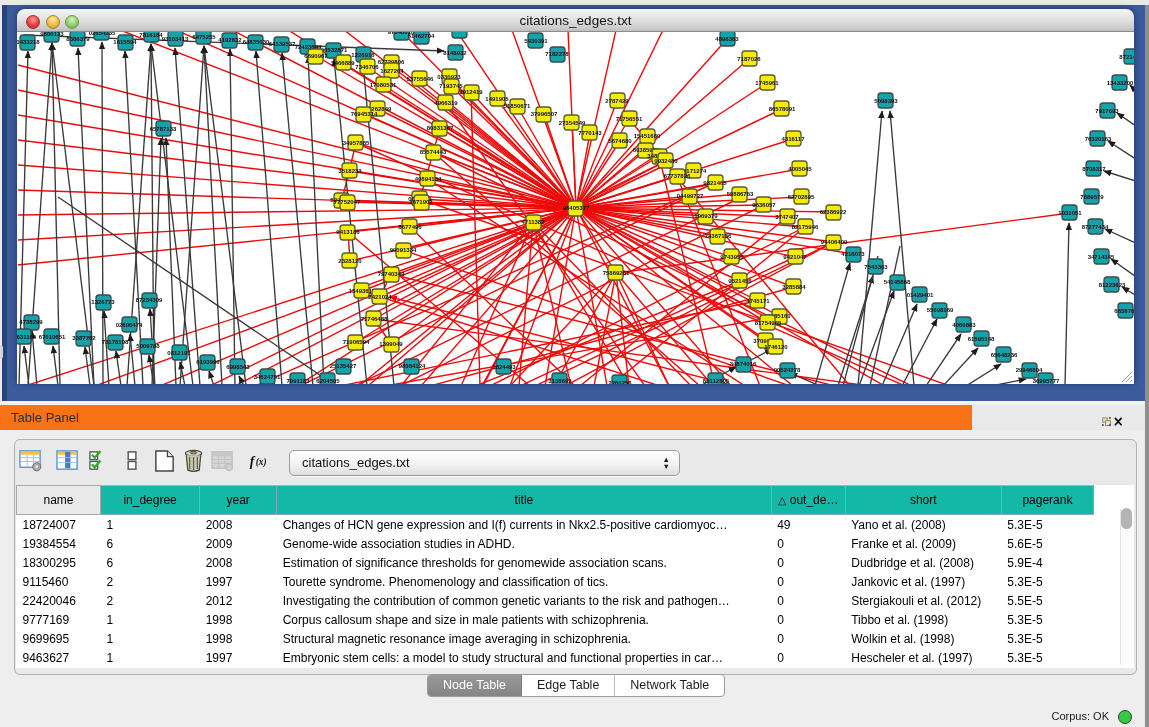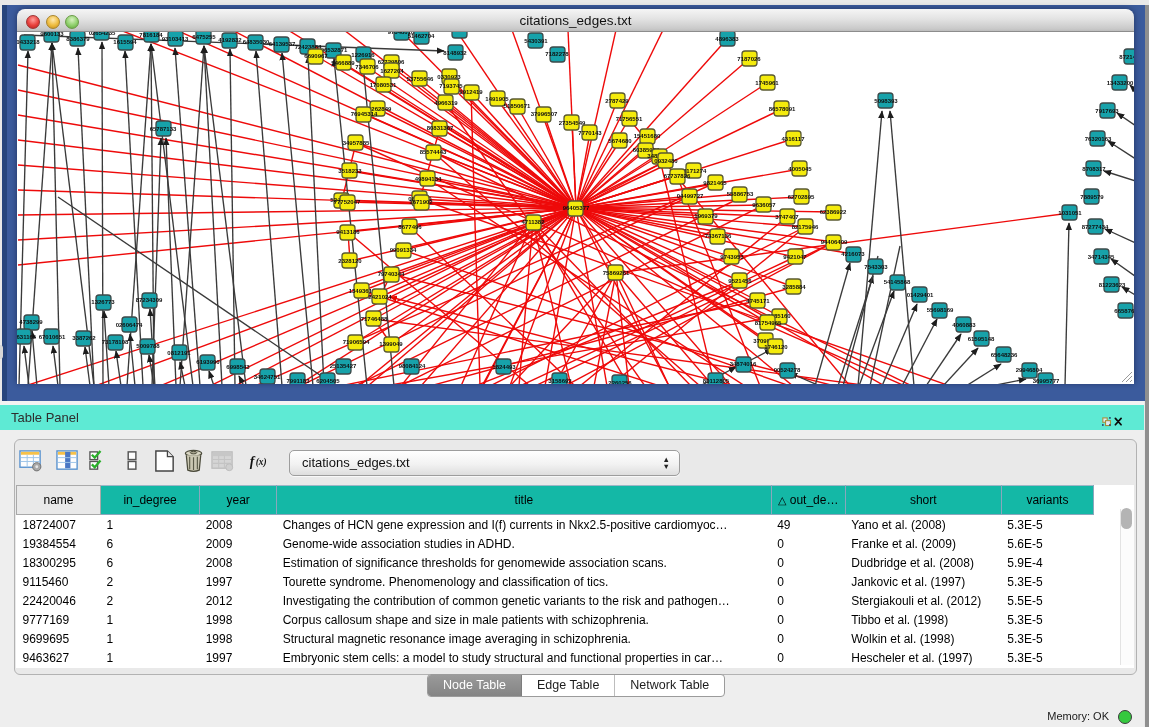--- a/index.html
+++ b/index.html
@@ -17,21 +17,21 @@
  border-bottom:1px solid #8d8d8d}
 #tbar .ttl{position:absolute;left:0;right:0;top:4px;text-align:center;
  font-size:13.5px;font-weight:400;color:#111;letter-spacing:0}
 .tl{position:absolute;top:6px;width:12px;height:12px;border-radius:50%}
 #tl1{left:9px;background:radial-gradient(circle at 50% 32%,#ff9d9a 0%,#e8403c 55%,#b3201e 100%);border:.5px solid #9c3434}
 #tl2{left:29px;background:radial-gradient(circle at 50% 32%,#ffe9b0 0%,#eebc3e 55%,#c08a1d 100%);border:.5px solid #a8842d}
 #tl3{left:48px;background:radial-gradient(circle at 50% 32%,#d7f1c0 0%,#8fd06c 55%,#5ba135 100%);border:.5px solid #6a9a47}
 #net{position:absolute;left:0;top:23px;display:block}
 
 #tp-top{position:absolute;left:0;top:401px;width:1144px;height:4px;background:#f2f2f2}
-#tp-bar{position:absolute;left:0;top:405px;width:1144px;height:25px;background:#5eead4;
+#tp-bar{position:absolute;left:0;top:405px;width:972px;height:25px;background:#f97316;
  border-bottom:1px solid #f97316}
 #tp-bar .t{position:absolute;left:11px;top:5px;font-size:13px;color:#2e2e2e}
 #lower{position:absolute;left:0;top:430px;width:1144px;height:297px;background:#eeeeee}
 #panel{position:absolute;left:14px;top:439px;width:1121px;height:234px;background:#e9e9e9;
  border:1px solid #b2b2b2;border-radius:6px}
 #combo{position:absolute;left:289px;top:450px;width:389px;height:24px;border:1px solid #9d9d9d;
  border-radius:5px;background:linear-gradient(180deg,#ffffff 0%,#f2f2f2 55%,#dedede 100%);
  box-shadow:0 1px 1px rgba(255,255,255,.8)}
 #combo .tx{position:absolute;left:12px;top:4px;font-size:13px;font-weight:400;color:#111}
 #combo .ar{position:absolute;right:9px;top:5px;font-size:7.5px;color:#222;line-height:7px}
@@ -676,21 +676,21 @@
         <col style="width:92px">
       </colgroup>
   <tbody>
         <tr>
           <th class="h0" style="width:84px">name</th>
           <th class="hb" style="width:99px">in_degree</th>
           <th class="hb" style="width:77px">year</th>
           <th class="hb" style="width:494px">title</th>
           <th class="hb" style="width:74px"><span style="font-size:11px">△</span> out_de…</th>
           <th class="hb" style="width:156px">short</th>
-          <th class="hb" style="width:92px">variants</th>
+          <th class="hb" style="width:92px">pagerank</th>
         </tr>
   <tr>
           <td style="width:84px">18724007</td>
           <td style="width:99px">1</td>
           <td style="width:77px">2008</td>
           <td style="width:494px">Changes of HCN gene expression and I(f) currents in Nkx2.5‑positive cardiomyoc…</td>
           <td style="width:74px">49</td>
           <td style="width:156px">Yano et al. (2008)</td>
           <td style="width:92px">5.3E‑5</td>
         </tr>
@@ -760,17 +760,17 @@
  </tbody>
     </table>
  <div style="position:absolute;left:1094px;top:485px;width:40px;height:183px;background:#fff"></div>
     <div id="vscroll"></div>
     <div id="vthumb"></div>
  <div id="tabs">
       <div class="tab sel">Node Table</div>
       <div class="tab">Edge Table</div>
       <div class="tab">Network Table</div>
     </div>
- <div id="mem">Memory: OK</div>
+ <div id="mem">Corpus: OK</div>
     <div id="memdot"></div>
  <div id="graystrip"></div>
  <div style="position:absolute;left:0;top:345px;width:3px;height:14px;background:#d7d7d7;border-radius:0 3px 3px 0"></div>
 </div>
 
 </body></html>

